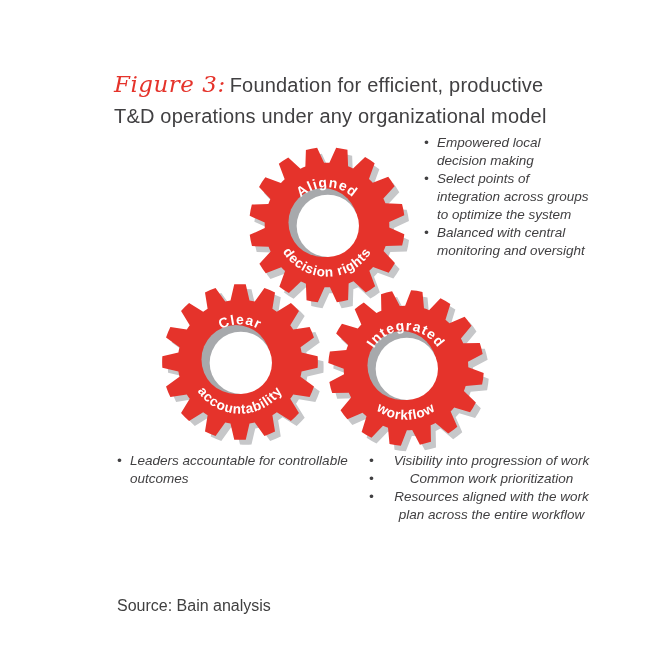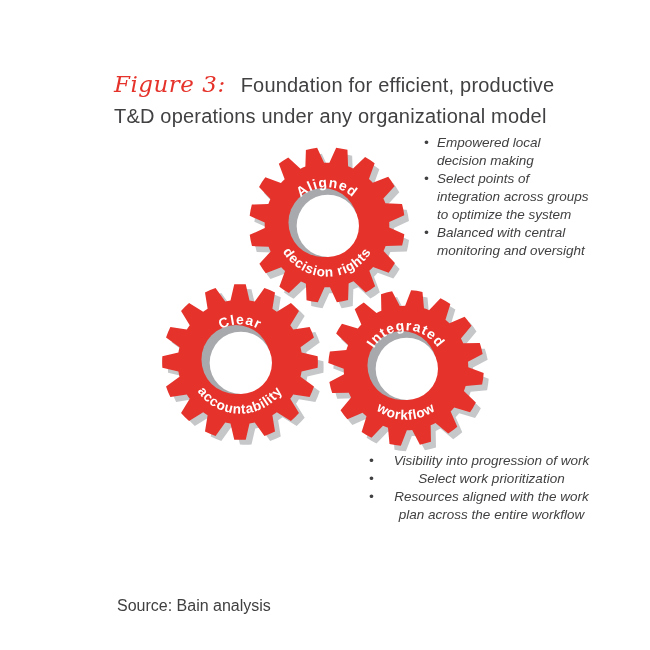--- a/index.html
+++ b/index.html
@@ -6,21 +6,21 @@
   .canvas{
     position:relative;width:650px;height:650px;background:#ffffff;overflow:hidden;
     font-family:"Liberation Sans",sans-serif;color:var(--text-dark,#414042);
   }
   .title{
     position:absolute;left:114px;top:49px;width:456px;
     font-size:20px;line-height:31px;letter-spacing:0.2px;color:var(--text-dark,#414042);
   }
   .fig-label{
     font-family:"DejaVu Serif",serif;font-style:italic;
-    color:var(--accent-red,#e5332b);font-size:23px;letter-spacing:0.5px;margin-right:15px;
+    color:var(--accent-red,#e5332b);font-size:23px;letter-spacing:0.5px;margin-right:4px;
   }
   ul.bullets{
     position:absolute;margin:0;padding:0;list-style:none;
     font-size:13.5px;line-height:18px;color:var(--text-dark,#414042);font-style:italic;
   }
   ul.bullets li{position:relative;padding-left:13px;}
   ul.bullets li::before{content:"\2022";position:absolute;left:0;top:0;}
   #bullets-top-right{left:424px;top:134px;width:168px;}
   #bullets-bottom-left{left:117px;top:452px;width:264px;}
   #bullets-bottom-right{left:369px;top:452px;width:232px;text-align:center;}
@@ -89,23 +89,24 @@
     <text class="bottom-label"><textPath href="#arc-b2" startOffset="50%">workflow</textPath></text>
   </svg>
 
   <ul class="bullets" id="bullets-top-right">
       <li>Empowered local decision making</li>
       <li>Select points of integration across groups to optimize the system</li>
       <li>Balanced with central monitoring and oversight</li>
     </ul>
 
   <ul class="bullets" id="bullets-bottom-left">
+      <li>Leaders accountable for controllable outcomes</li>
     </ul>
 
   <ul class="bullets" id="bullets-bottom-right">
       <li>Visibility into progression of work</li>
-      <li>Select work prioritization</li>
+      <li>Common work prioritization</li>
       <li>Resources aligned with the work plan across the entire workflow</li>
     </ul>
 
   <p class="source">Source: Bain analysis</p>
 
 </div>
 
 </body></html>

